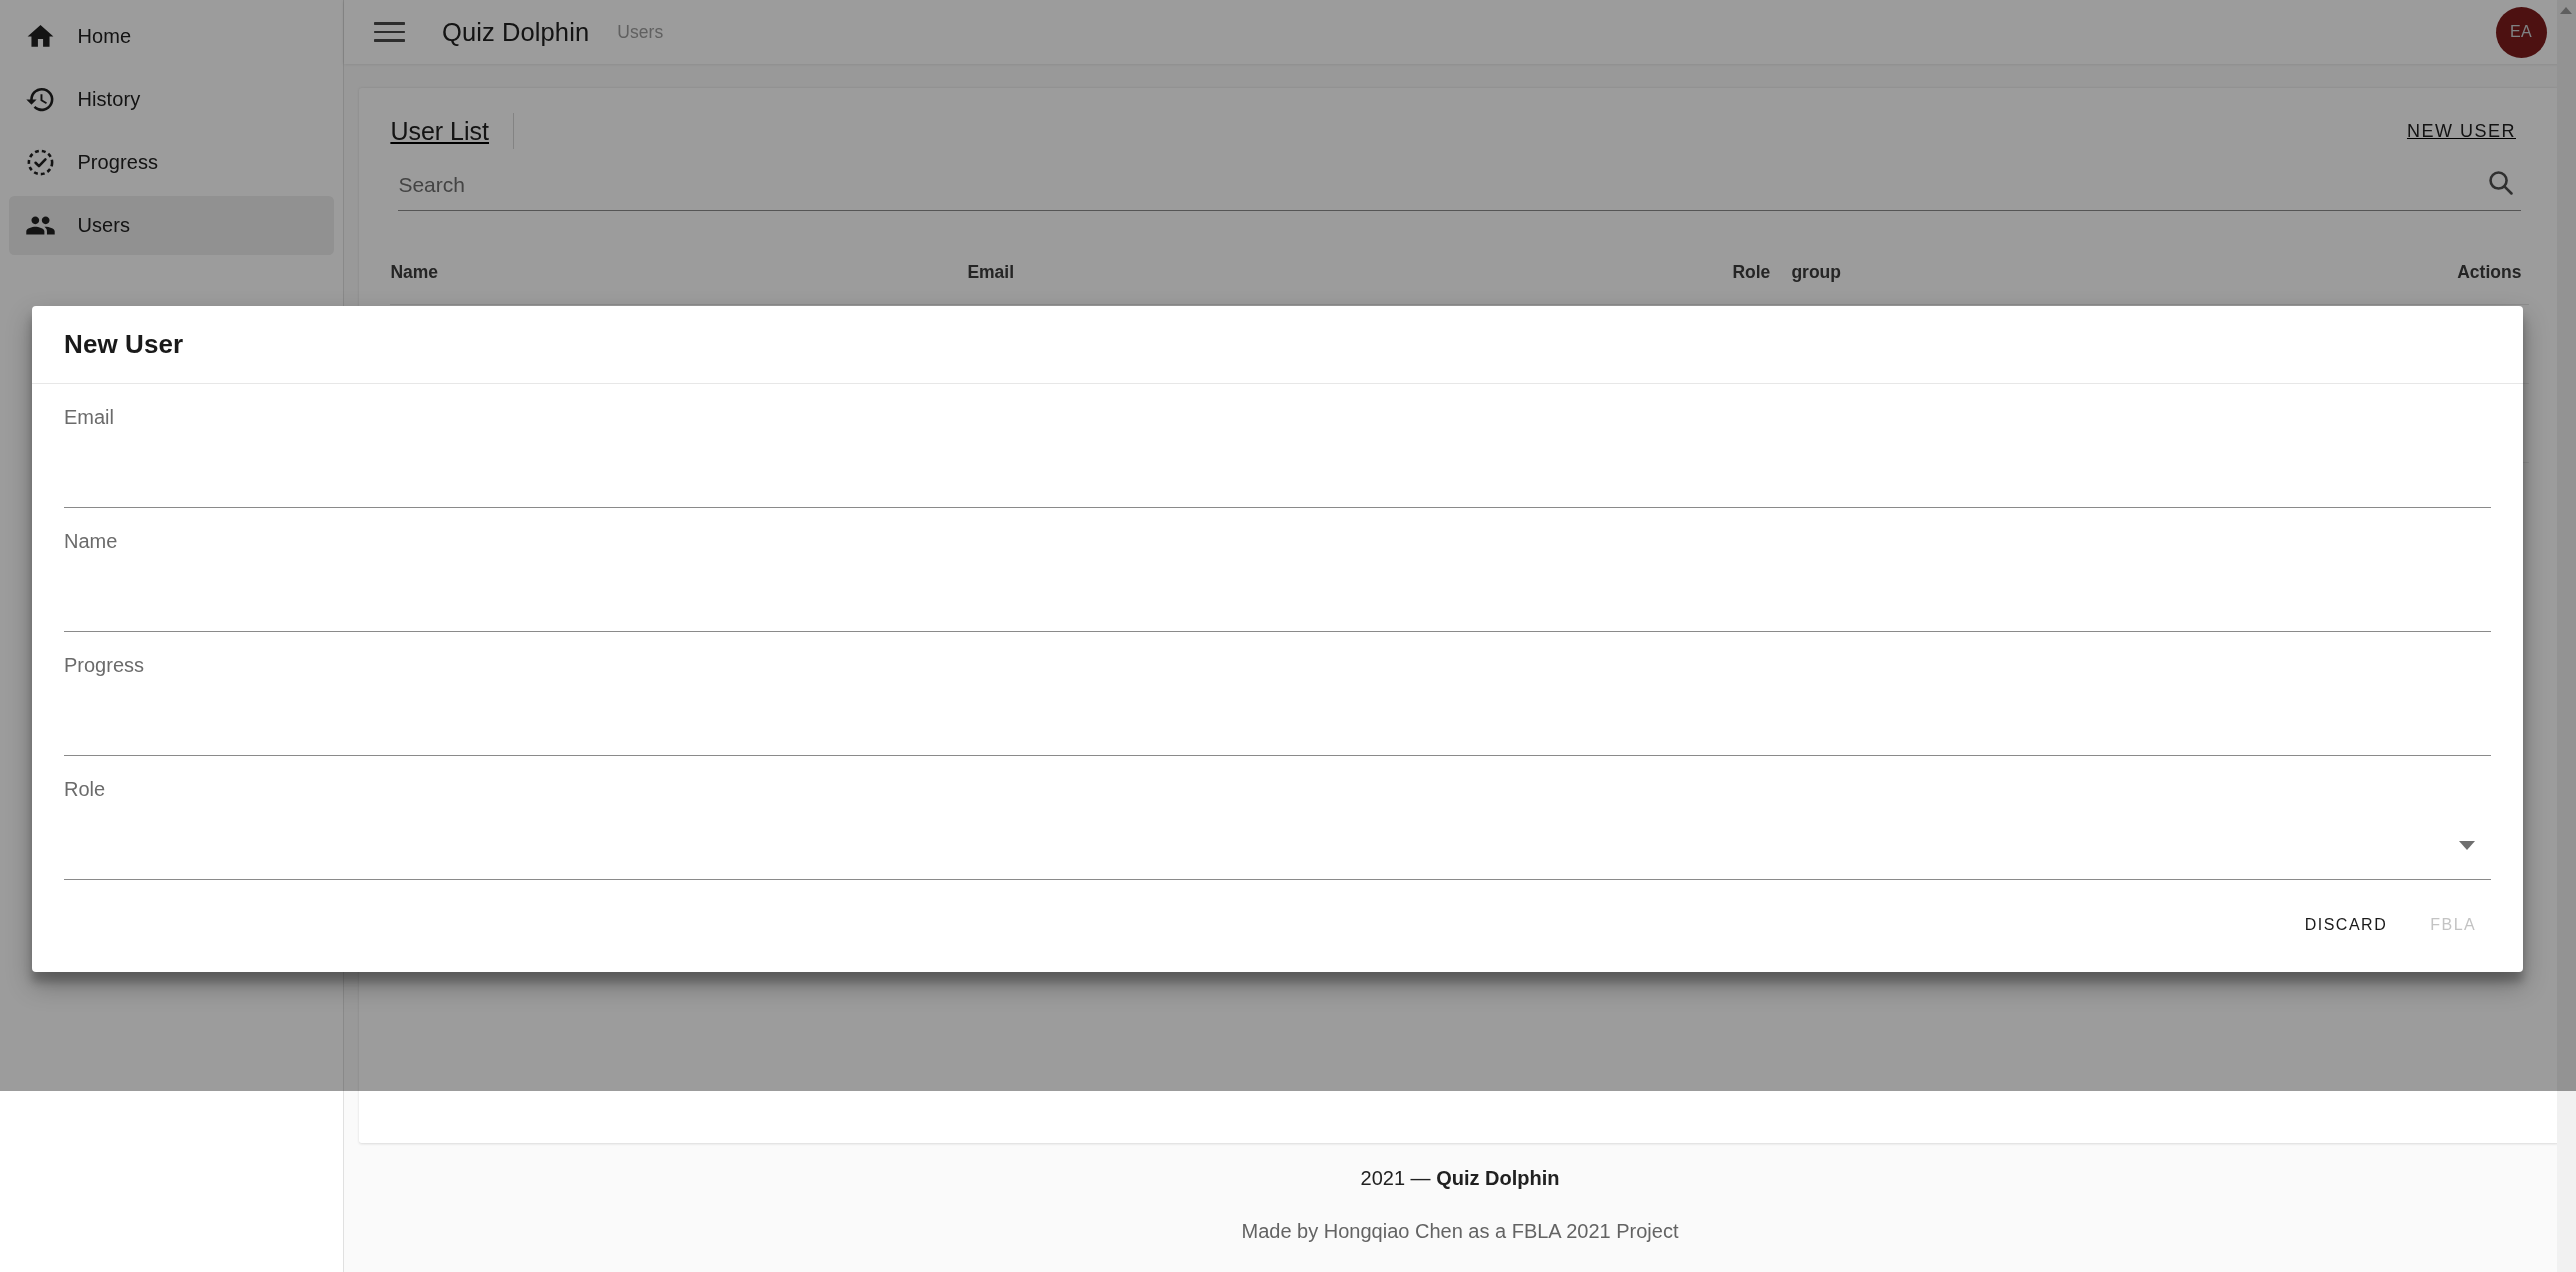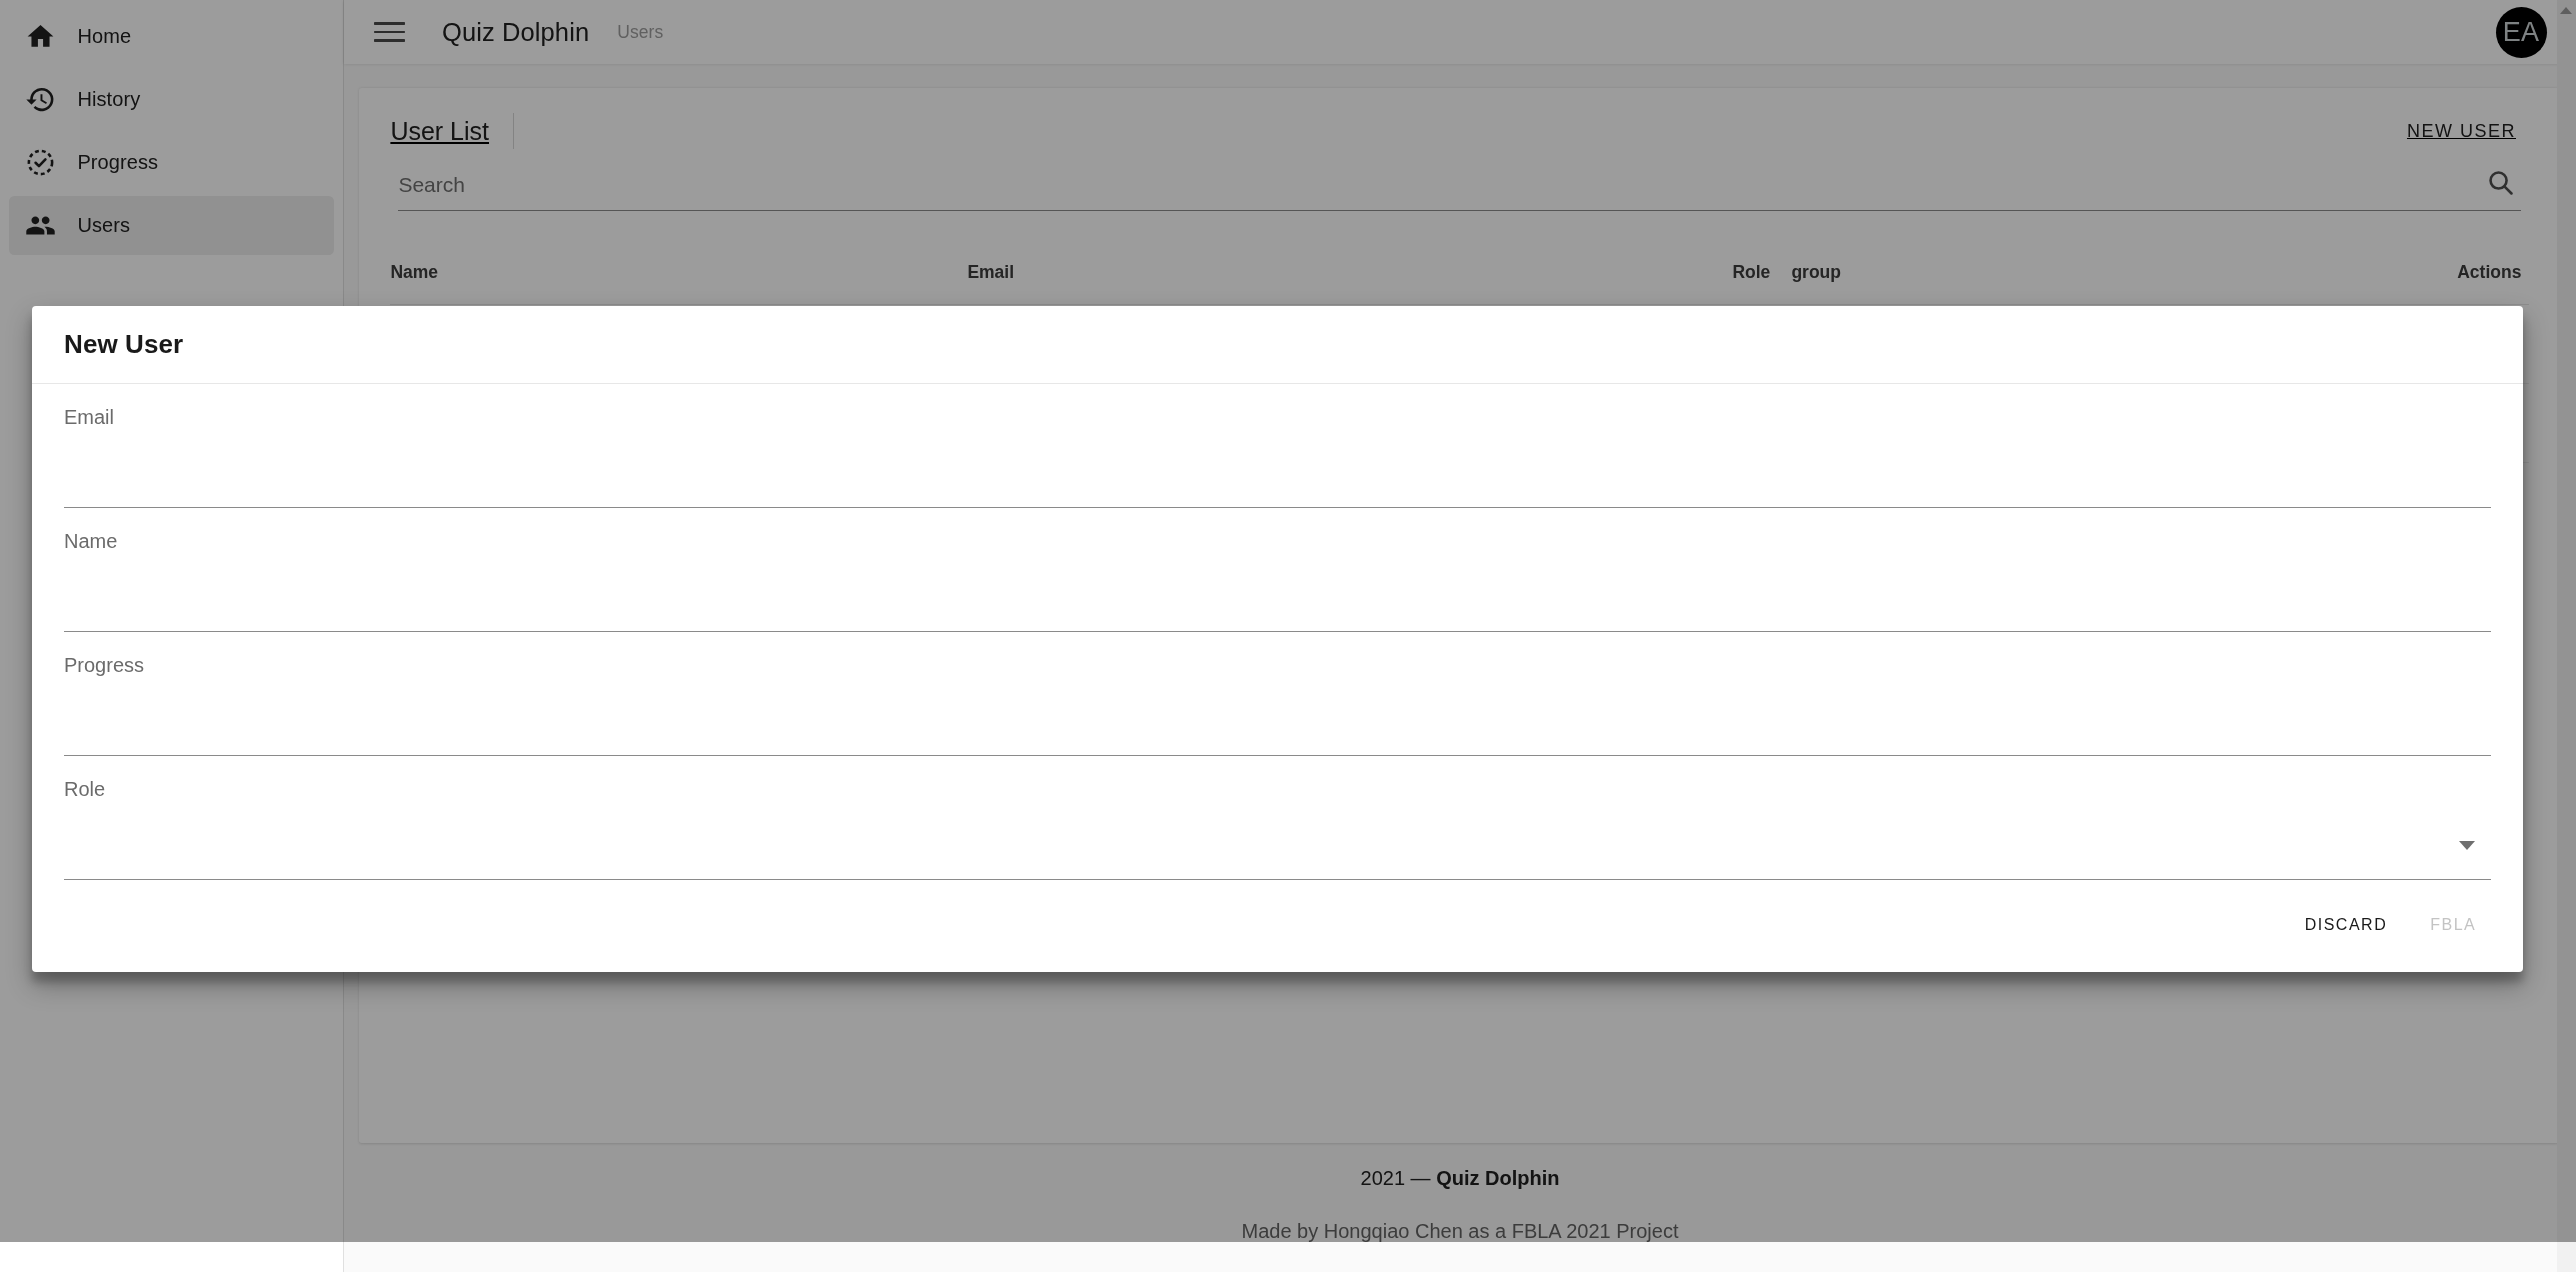--- a/index.html
+++ b/index.html
@@ -8,21 +8,21 @@
     width: 2576px;
     height: 1273px;
     overflow: hidden;
     font-family: "Liberation Sans", sans-serif;
     background: #fafafa;
   }
 
   #app {
     position: relative;
     width: 2576px;
-    height: 1242px;
+    height: 1091px;
   }
 
   
   .page-root {
     position: absolute;
     inset: 0;
     background: #ffffff;
   }
 
   
@@ -92,23 +92,23 @@
   .app-subtitle {
     font-size: 17.5px;
     color: #9e9e9e;
     margin-left: 28px;
     letter-spacing: 0.1px;
   }
   .appbar-spacer { flex: 1; }
   .avatar {
     width: 51px; height: 51px;
     border-radius: 50%;
-    background: #000000;
+    background: #7f1d1d;
     color: #cfd4d6;
-    font-size: 27px;
+    font-size: 16px;
     display: flex; align-items: center; justify-content: center;
     letter-spacing: 0.3px;
     cursor: pointer;
   }
 
   
   .content {
     position: absolute;
     left: 344px; top: 64px;
     width: 2232px;

